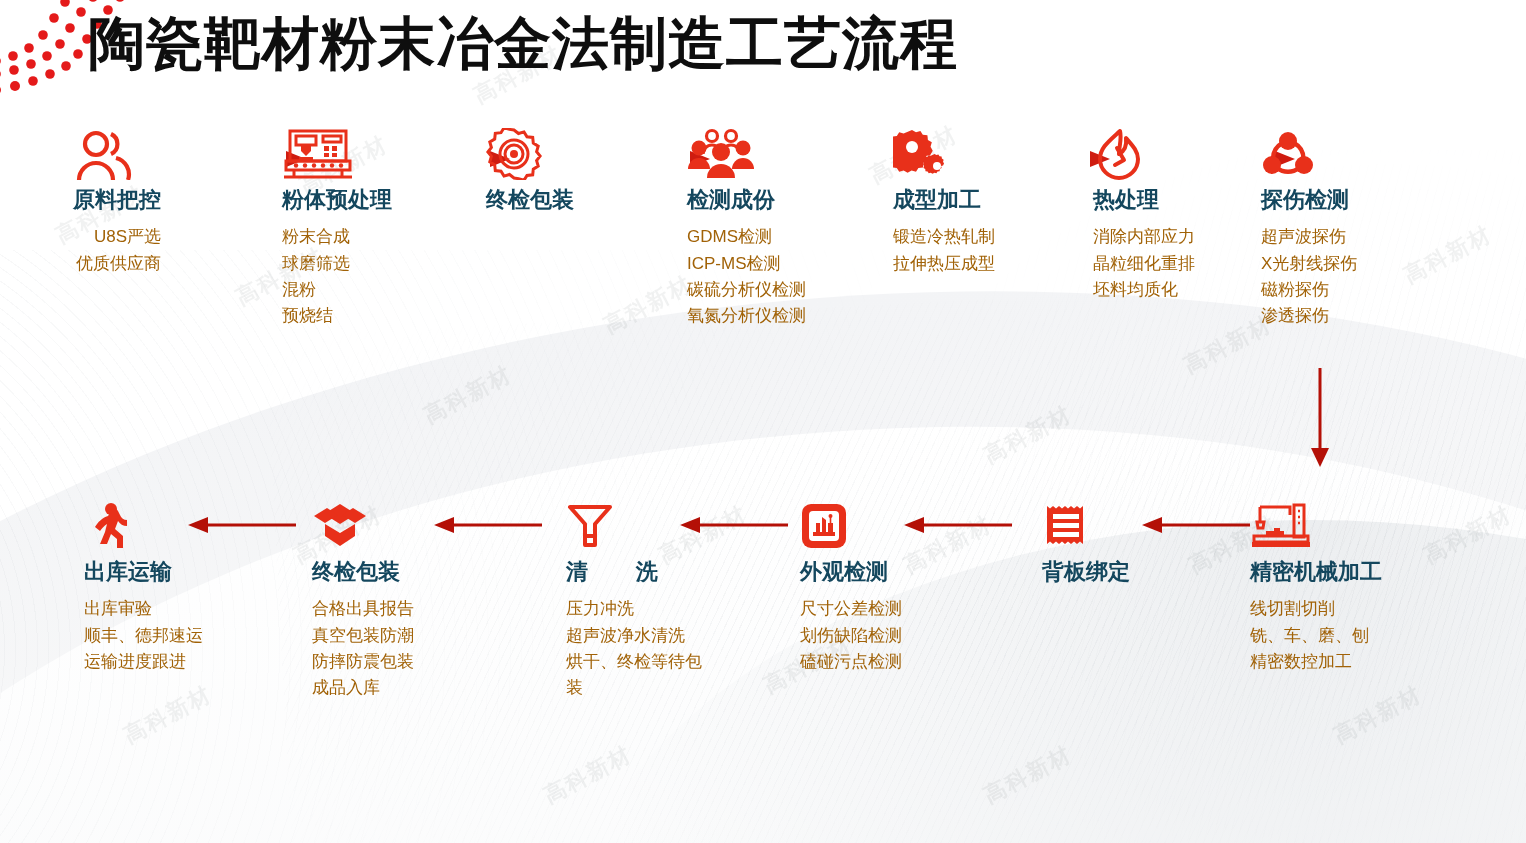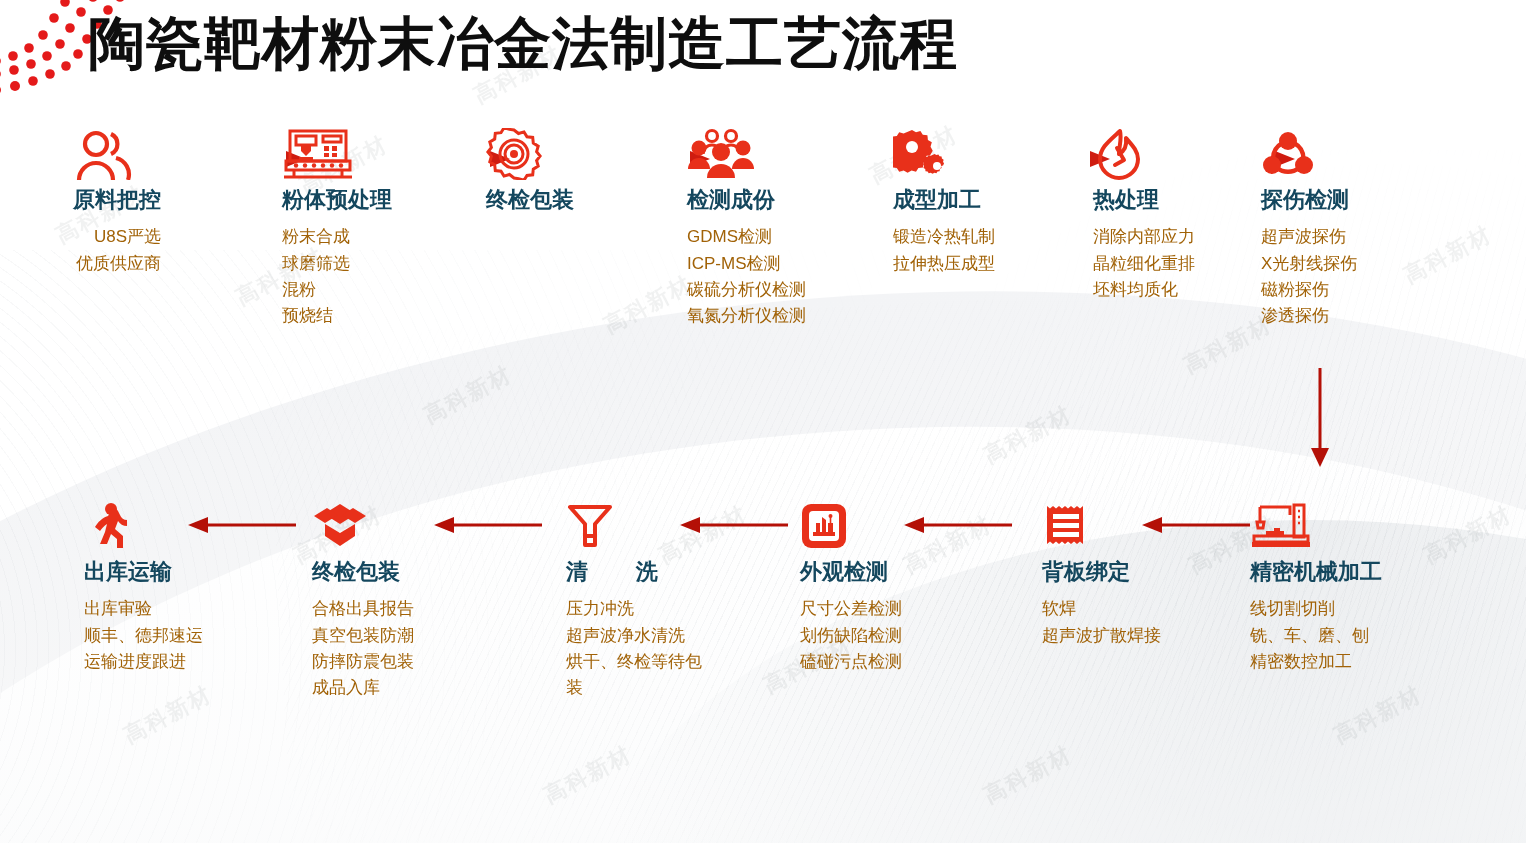--- a/index.html
+++ b/index.html
@@ -387,24 +387,20 @@
   <svg class="step-icon" viewBox="0 0 48 48" width="48">
     <path d="M5 4 l3 2.6 3-2.6 3 2.6 3-2.6 3 2.6 3-2.6 3 2.6 3-2.6 3 2.6 3-2.6 3 2.6 3-2.6
              v38 l-3 -2.6 -3 2.6 -3 -2.6 -3 2.6 -3 -2.6 -3 2.6 -3 -2.6 -3 2.6 -3 -2.6 -3 2.6 -3 -2.6 -3 2.6 z" fill="#e8301a"></path>
     <g fill="#ffffff">
       <rect x="11" y="12" width="26" height="5"></rect>
       <rect x="11" y="21" width="26" height="5"></rect>
       <rect x="11" y="30" width="26" height="5"></rect>
     </g>
   </svg>
   <div class="step-title">背板绑定</div>
-  <div class="step-desc">
-    <div>软焊</div>
-    <div>超声波扩散焊接</div>
-  </div>
 </div>
 
 <div class="step" style="left:800px;top:500px;">
   <svg class="step-icon" viewBox="0 0 48 48" width="48">
     <rect x="2" y="2" width="44" height="44" rx="9" fill="#e8301a"></rect>
     <rect x="9" y="9" width="30" height="30" rx="4" fill="#ffffff"></rect>
     <g fill="#e8301a">
       <rect x="13" y="30" width="22" height="4"></rect>
       <path d="M16 30 v-9 h4 v9 z"></path>
       <path d="M22 30 v-15 l4 3 v12 z"></path>

